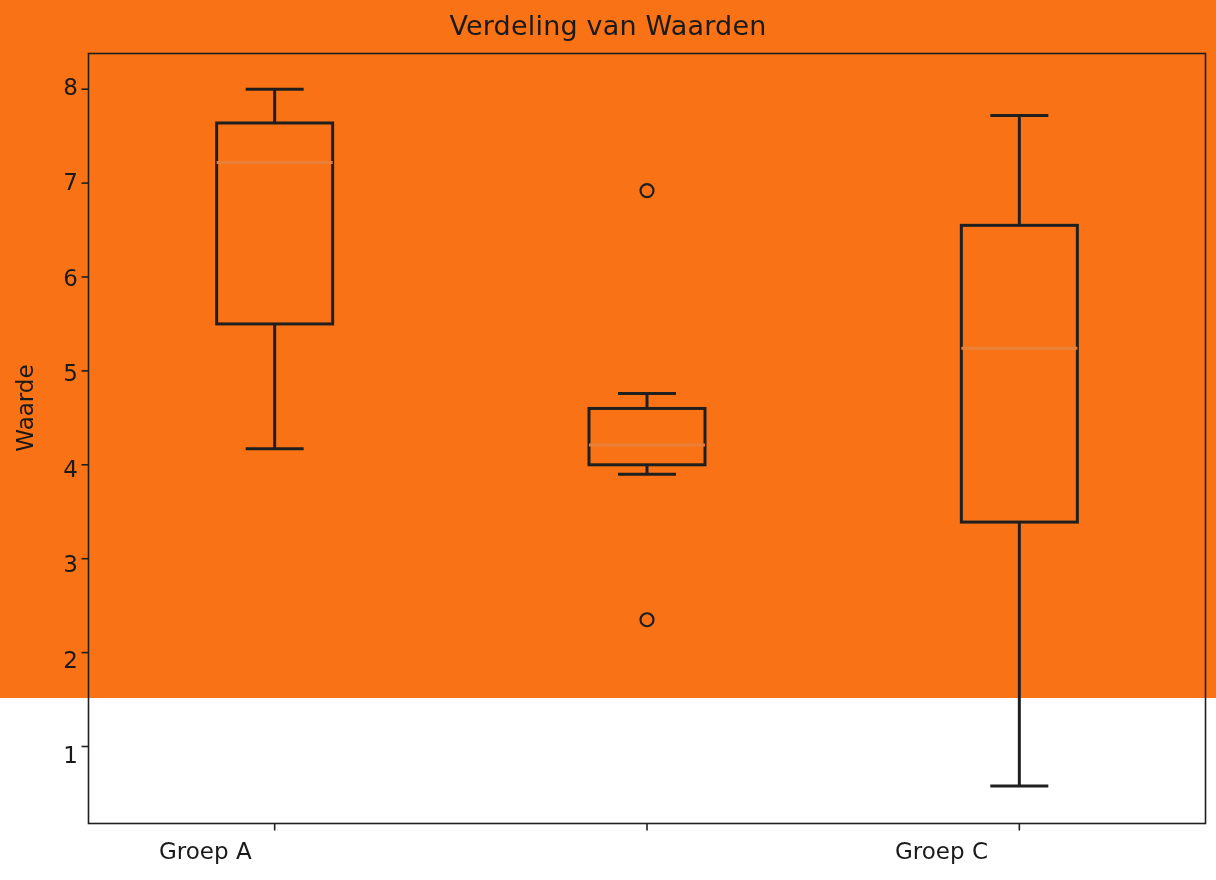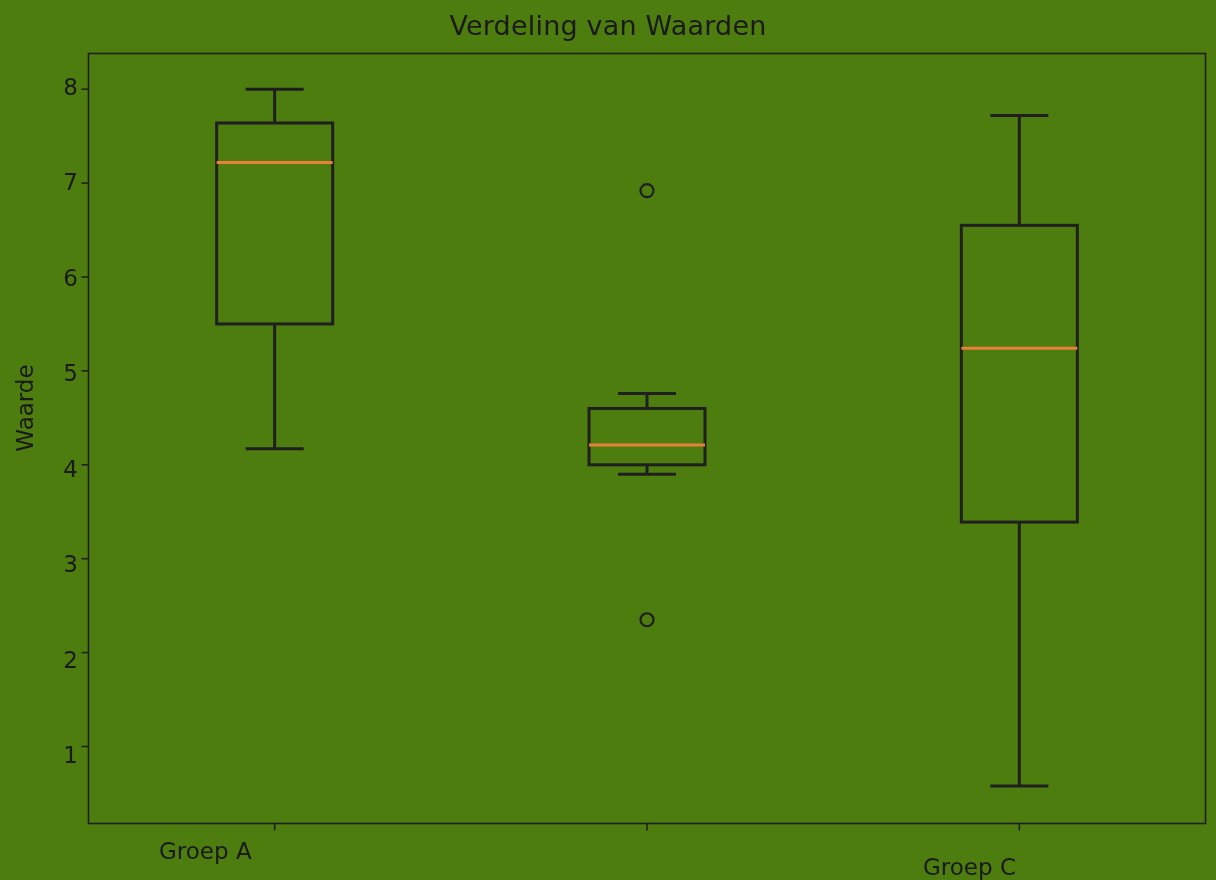--- a/index.html
+++ b/index.html
@@ -9,22 +9,22 @@
   }
   body {
     width: 1216px;
     height: 880px;
     font-family: "DejaVu Sans", sans-serif;
     overflow: hidden;
   }
   #figure {
     position: relative;
     width: 1216px;
-    height: 880px;
-    background: #4d7c0f;
+    height: 698px;
+    background: #f97316;
   }
   #chart-title {
     position: absolute;
     left: 0;
     top: 10px;
     width: 1216px;
     text-align: center;
     font-size: 27px;
     color: #1a1a1a;
     letter-spacing: 0.2px;
@@ -72,21 +72,21 @@
   <div class="tick-label-y" style="left:38px; top:74px;">8</div>
   <div class="tick-label-y" style="left:38px; top:169px;">7</div>
   <div class="tick-label-y" style="left:38px; top:265px;">6</div>
   <div class="tick-label-y" style="left:38px; top:360px;">5</div>
   <div class="tick-label-y" style="left:38px; top:456px;">4</div>
   <div class="tick-label-y" style="left:38px; top:551px;">3</div>
   <div class="tick-label-y" style="left:38px; top:647px;">2</div>
   <div class="tick-label-y" style="left:38px; top:742px;">1</div>
 
   <div class="tick-label-x" style="left:159px; top:838px;">Groep A</div>
-  <div class="tick-label-x" style="left:923px; top:838px;margin-top:16px;">Groep C</div>
+  <div class="tick-label-x" style="left:895px; top:838px;">Groep C</div>
 
   <svg id="plot-svg" width="1216" height="880">
 
     <rect id="axes-frame" x="88.5" y="53.5" width="1117" height="770" fill="none" stroke="#1f1f1f" stroke-width="1.6"></rect>
 
     <g id="y-ticks" stroke="#1f1f1f" stroke-width="1.6">
         <line x1="81.5" y1="746.5" x2="88.5" y2="746.5"></line>
         <line x1="81.5" y1="652.5975609756098" x2="88.5" y2="652.5975609756098"></line>
         <line x1="81.5" y1="558.6951219512196" x2="88.5" y2="558.6951219512196"></line>
         <line x1="81.5" y1="464.79268292682934" x2="88.5" y2="464.79268292682934"></line>

